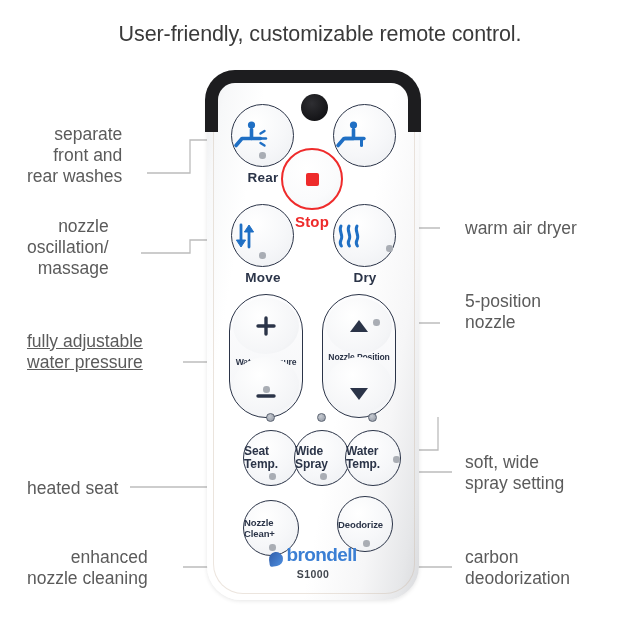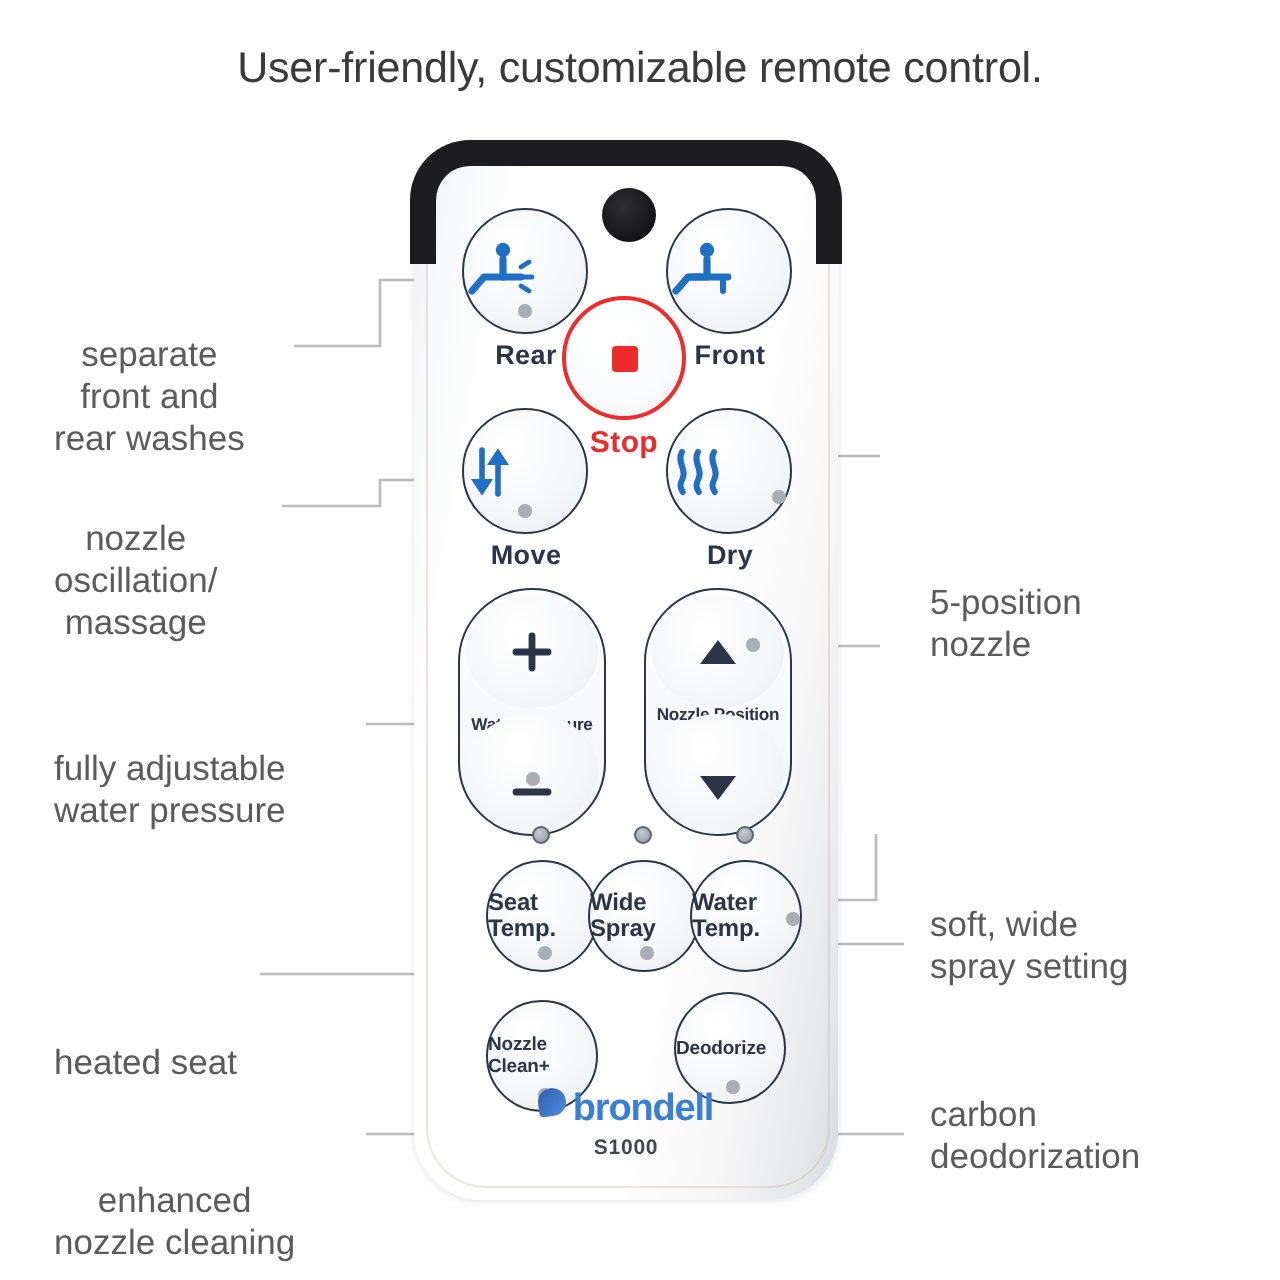--- a/index.html
+++ b/index.html
@@ -31,21 +31,21 @@
 
   
   .anno {
     position: absolute;
     font-size: 17.5px;
     line-height: 21px;
     color: #5b5b5b;
     font-weight: 400;
     white-space: pre-line;
   }
-  .anno.left  { text-align: center; margin-top: 43px; }
+  .anno.left  { text-align: right; }
   .anno.right { text-align: left; }
 
   
   #leaders {
     position: absolute;
     left: 0; top: 0;
     width: 640px; height: 640px;
     pointer-events: none;
   }
 
@@ -223,21 +223,21 @@
   }
 
   
   #brand {
     position: absolute;
     left: 0;
     top: 472px;
     width: 212px;
     text-align: center;
     display: flex;
-    align-items: flex-start;
+    align-items: flex-end;
     justify-content: center;
     gap: 3px;
   }
   #brand-mark {
     width: 14px; height: 14px;
     border-radius: 50% 50% 50% 2px;
     background: linear-gradient(135deg,#2f5ca8 0%, #4f8fe0 100%);
     transform: rotate(-8deg);
     display: inline-block;
   }
@@ -291,26 +291,27 @@
       <path d="M452 567 H372 V533"></path>
     </g>
   </svg>
 
   <div class="anno left" style="left:27px; top:124px;">separate
 front and
 rear washes</div>
   <div class="anno left" style="left:27px; top:216px;">nozzle
 oscillation/
 massage</div>
-  <div class="anno left" style="left:27px; top:331px;">fully adjustable
+  <div class="anno left" style="left:27px; top:331px;text-decoration:underline;">fully adjustable
 water pressure</div>
   <div class="anno left" style="left:27px; top:478px;">heated seat</div>
   <div class="anno left" style="left:27px; top:547px;">enhanced
 nozzle cleaning</div>
 
+  <div class="anno right" style="left:465px; top:218px;">warm air dryer</div>
   <div class="anno right" style="left:465px; top:291px;">5-position
 nozzle</div>
   <div class="anno right" style="left:465px; top:547px;">carbon
 deodorization</div>
   <div class="anno right" style="left:465px; top:452px;">soft, wide
 spray setting</div>
 
   <div id="remote">
     <div id="remote-body"></div>
     <div id="remote-inner-edge"></div>
@@ -335,21 +336,20 @@
     <div class="btn" style="left:126px; top:32px; width:63px; height:63px;">
       <svg class="ico" width="36" height="32" viewBox="0 0 36 32">
         <g fill="#1f6fc4">
           <circle cx="19.5" cy="5" r="3.6"></circle>
           <path d="M19.5 9.5 L19.5 18.5 L10 18.5 L4 25.5" stroke="#1f6fc4" stroke-width="3.6" fill="none" stroke-linecap="round" stroke-linejoin="round"></path>
           <path d="M11 18.5 L30 18.5" stroke="#1f6fc4" stroke-width="3.4" fill="none" stroke-linecap="round"></path>
           <path d="M27.5 18.5 L27.5 25.5" stroke="#1f6fc4" stroke-width="3" fill="none" stroke-linecap="round"></path>
         </g>
       </svg>
     </div>
-    <div class="btn-label-out" style="left:98px; top:98px;">Front</div>
 
     <div id="btn-stop">
       <div id="stop-square"></div>
     </div>
     <div id="stop-label">Stop</div>
 
     <div class="btn" style="left:24px; top:132px; width:63px; height:63px;">
       <svg class="ico" width="28" height="30" viewBox="0 0 28 30">
         <g stroke="#1f6fc4" fill="#1f6fc4">
           <path d="M17 26 L17 8" stroke-width="2.8" fill="none" stroke-linecap="round"></path>

